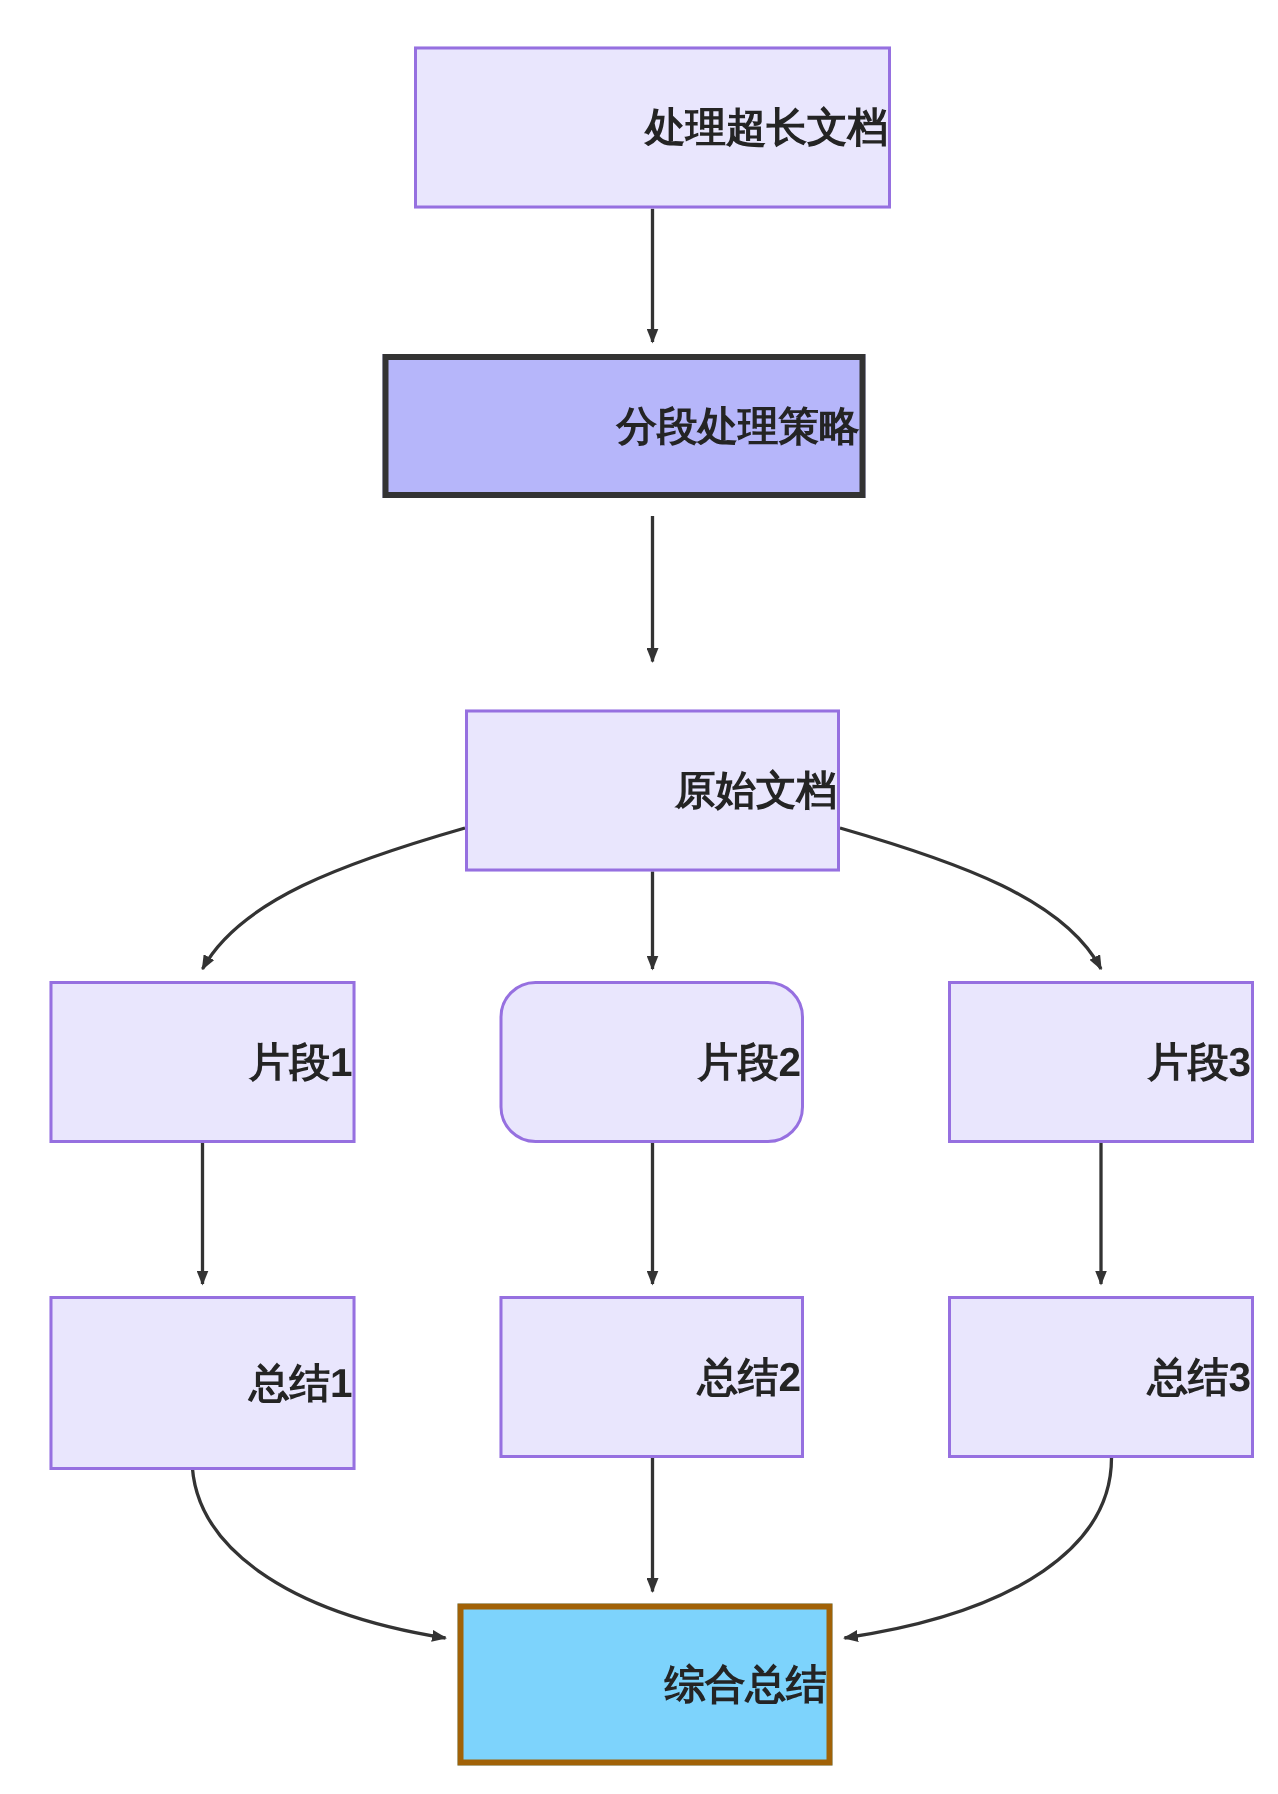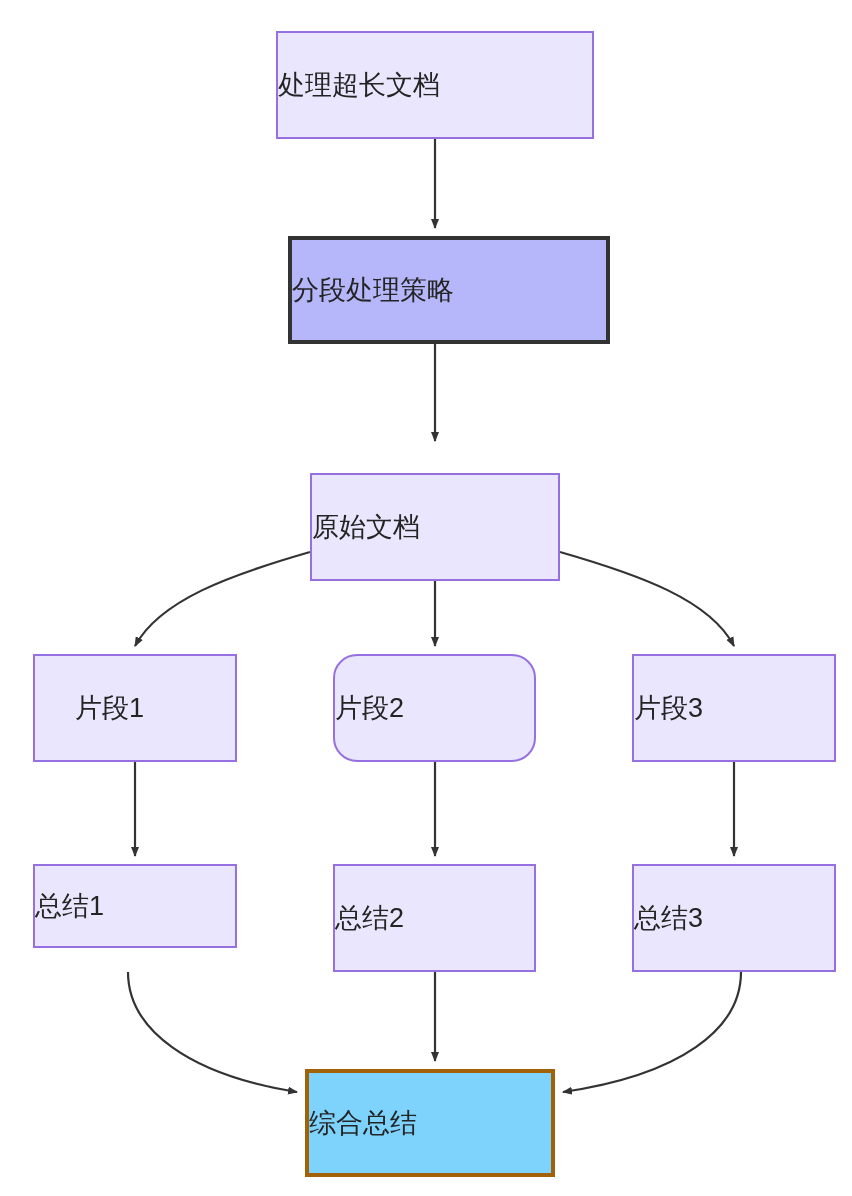--- a/index.html
+++ b/index.html
@@ -27,23 +27,24 @@
     top: 0;
     width: 852px;
     height: 1196px;
     pointer-events: none;
   }
   .node {
     position: absolute;
     box-sizing: border-box;
     display: flex;
     align-items: center;
-    justify-content: flex-start;
+    justify-content: flex-end;
     text-align: center;
     line-height: 1.2;
+    font-weight: bold;
   }
   .node-label {
     display: block;
     white-space: nowrap;
   }
   
   .node.style-light {
     background: #e9e6fd;
     border: 2px solid #9670e0;
     color: #242424;
@@ -96,41 +97,41 @@
 
     <path d="M 435,972 L 435,1061" fill="none" stroke="#333333" stroke-width="2.2" marker-end="url(#arrowhead)"></path>
 
     <path d="M 741,972 C 741,1030 679,1075 563,1092" fill="none" stroke="#333333" stroke-width="2.2" marker-end="url(#arrowhead)"></path>
   </svg>
 
   <div class="node style-light" style="left:276px; top:31px; width:318px; height:108px;">
     <span class="node-label">处理超长文档</span>
   </div>
 
-  <div class="node style-strategy" style="left:288px; top:236px; width:322px; height:108px;">
+  <div class="node style-strategy" style="left:255px; top:236px; width:322px; height:96px;">
     <span class="node-label">分段处理策略</span>
   </div>
 
   <div class="node style-light" style="left:310px; top:473px; width:250px; height:108px;">
     <span class="node-label">原始文档</span>
   </div>
 
   <div class="node style-light" style="left:33px; top:654px; width:204px; height:108px;padding-left:40px;">
     <span class="node-label">片段1</span>
   </div>
 
   <div class="node style-light" style="left:333px; top:654px; width:203px; height:108px;border-radius:24px;">
     <span class="node-label">片段2</span>
   </div>
 
   <div class="node style-light" style="left:632px; top:654px; width:204px; height:108px;">
     <span class="node-label">片段3</span>
   </div>
 
-  <div class="node style-light" style="left:33px; top:864px; width:204px; height:84px;">
+  <div class="node style-light" style="left:33px; top:864px; width:204px; height:116px;">
     <span class="node-label">总结1</span>
   </div>
 
   <div class="node style-light" style="left:333px; top:864px; width:203px; height:108px;">
     <span class="node-label">总结2</span>
   </div>
 
   <div class="node style-light" style="left:632px; top:864px; width:204px; height:108px;">
     <span class="node-label">总结3</span>
   </div>

